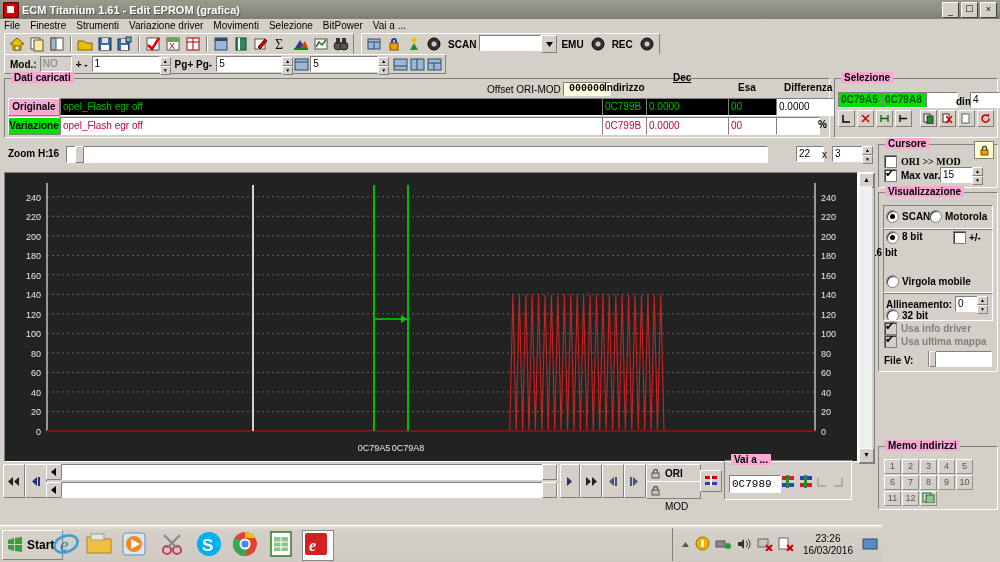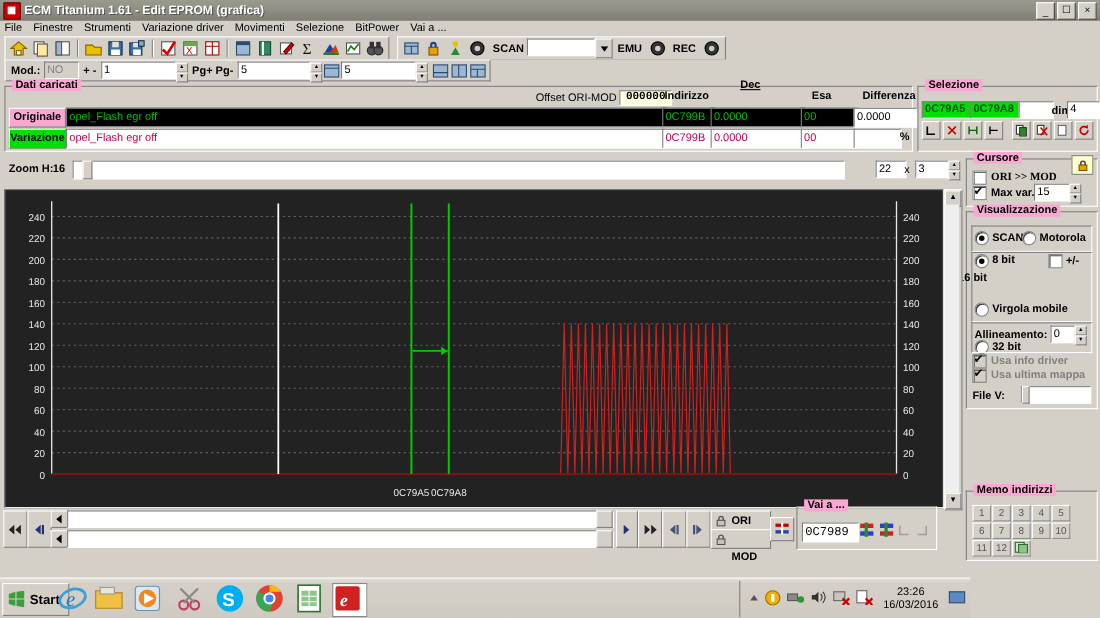--- a/index.html
+++ b/index.html
@@ -662,21 +662,21 @@
         <rect x="2" y="5" width="7" height="5" fill="#c8c4bc" stroke="#555"></rect>
         <path d="M3.5 5 V3.5 a2 2 0 0 1 4 0 V5" stroke="#555" stroke-width="1.3" fill="none"></path>
       </svg>
     <span class="lbl" style="font-weight:bold;">ORI</span>
   </div>
   <div class="navbtn" style="position:absolute;left:646px;top:481px;width:50px;height:16px;justify-content:flex-start;padding-left:3px;gap:4px;">
     <svg width="11" height="11">
         <rect x="2" y="5" width="7" height="5" fill="#c8c4bc" stroke="#555"></rect>
         <path d="M3.5 5 V3.5 a2 2 0 0 1 4 0 V5" stroke="#555" stroke-width="1.3" fill="none"></path>
       </svg>
-    <span class="lbl" style="font-weight:bold;margin-top:32px;">MOD</span>
+    <span class="lbl" style="font-weight:normal;margin-top:32px;">MOD</span>
   </div>
   <div class="navbtn" style="position:absolute;left:700px;top:470px;width:20px;height:20px;">
     <svg width="14" height="14">
         <rect x="1" y="2" width="12" height="3" fill="#c00"></rect>
         <rect x="1" y="8" width="12" height="3" fill="#2244aa"></rect>
         <rect x="6" y="1" width="2" height="11" fill="#fff"></rect>
       </svg>
   </div>
 
   <div class="gbox" style="left:724px;top:460px;width:126px;height:38px;">

